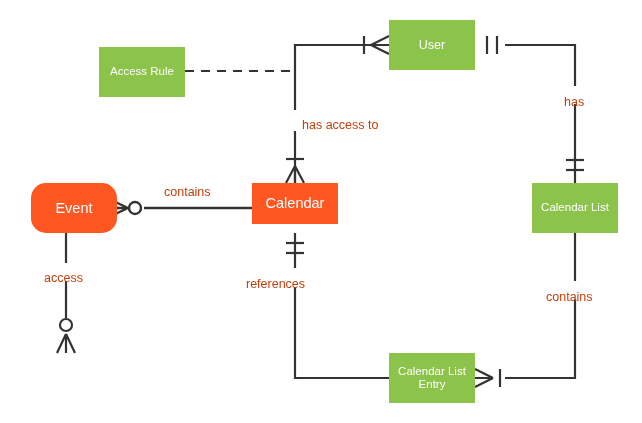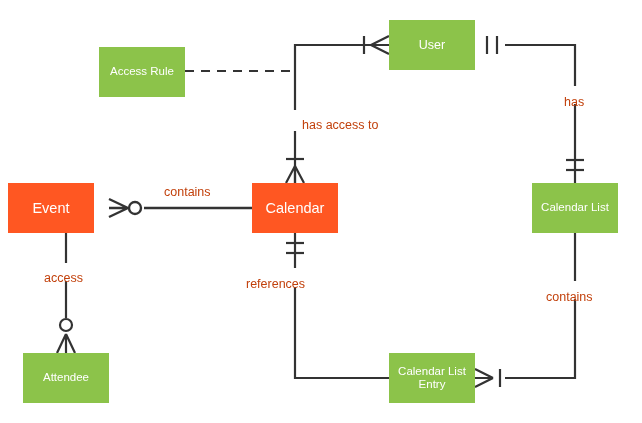--- a/index.html
+++ b/index.html
@@ -134,35 +134,32 @@
   </svg>
 
   <div class="entity-box entity-green" style="left:99px; top:47px; width:86px; height:50px; font-size:11.5px;">
     <span class="entity-label">Access Rule</span>
   </div>
 
   <div class="entity-box entity-green" style="left:389px; top:20px; width:86px; height:50px; font-size:12.5px;">
     <span class="entity-label">User</span>
   </div>
 
-  <div class="entity-box entity-orange" style="left:8px; top:183px; width:86px; height:50px; font-size:14.5px;">
+  <div class="entity-box entity-orange" style="left:31px; top:183px; width:86px; height:50px; font-size:14.5px;border-radius:15px;">
     <span class="entity-label">Event</span>
   </div>
 
-  <div class="entity-box entity-orange" style="left:252px; top:183px; width:86px; height:50px; font-size:14.5px;">
+  <div class="entity-box entity-orange" style="left:252px; top:183px; width:86px; height:41px; font-size:14.5px;">
     <span class="entity-label">Calendar</span>
   </div>
 
   <div class="entity-box entity-green" style="left:532px; top:183px; width:86px; height:50px; font-size:11.5px;">
     <span class="entity-label">Calendar List</span>
   </div>
 
-  <div class="entity-box entity-green" style="left:23px; top:353px; width:86px; height:50px; font-size:11.5px;">
-    <span class="entity-label">Attendee</span>
-  </div>
 
   <div class="entity-box entity-green" style="left:389px; top:353px; width:86px; height:50px; font-size:11.5px;">
     <span class="entity-label">Calendar List
 Entry</span>
   </div>
 
   <div class="edge-label" style="left:256px; top:118px;margin-left:46px;">has access to</div>
 
   <div class="edge-label" style="left:564px; top:95px;">has</div>
 

